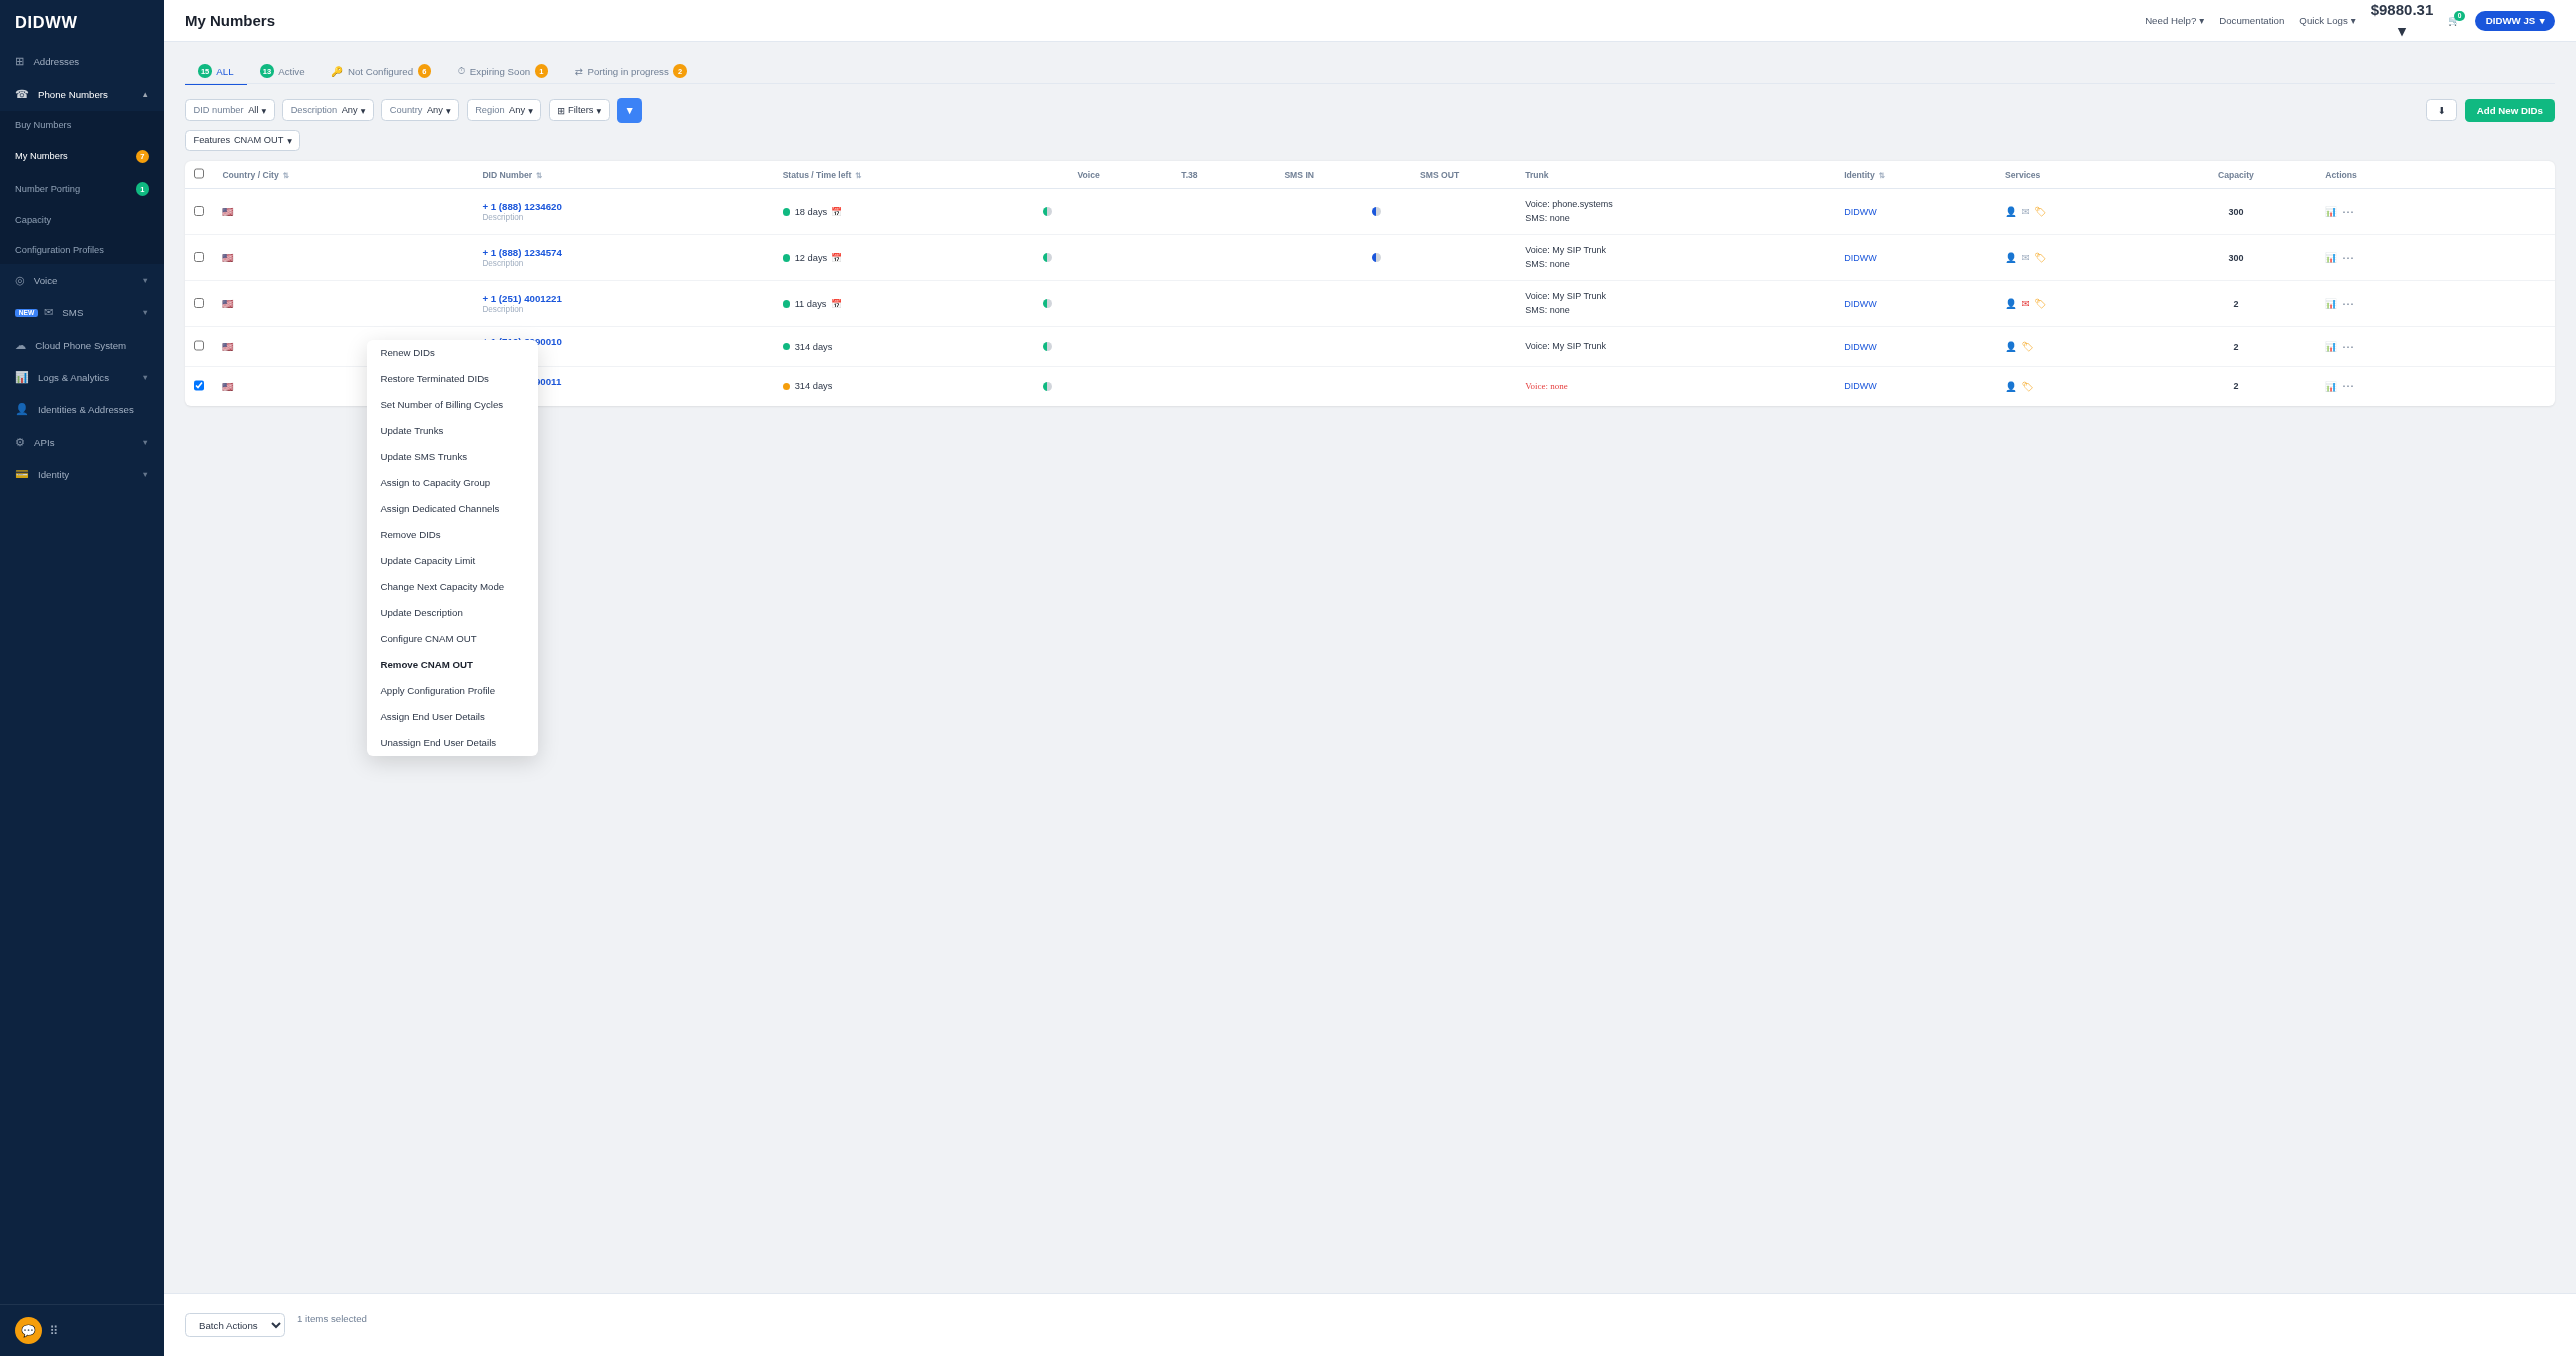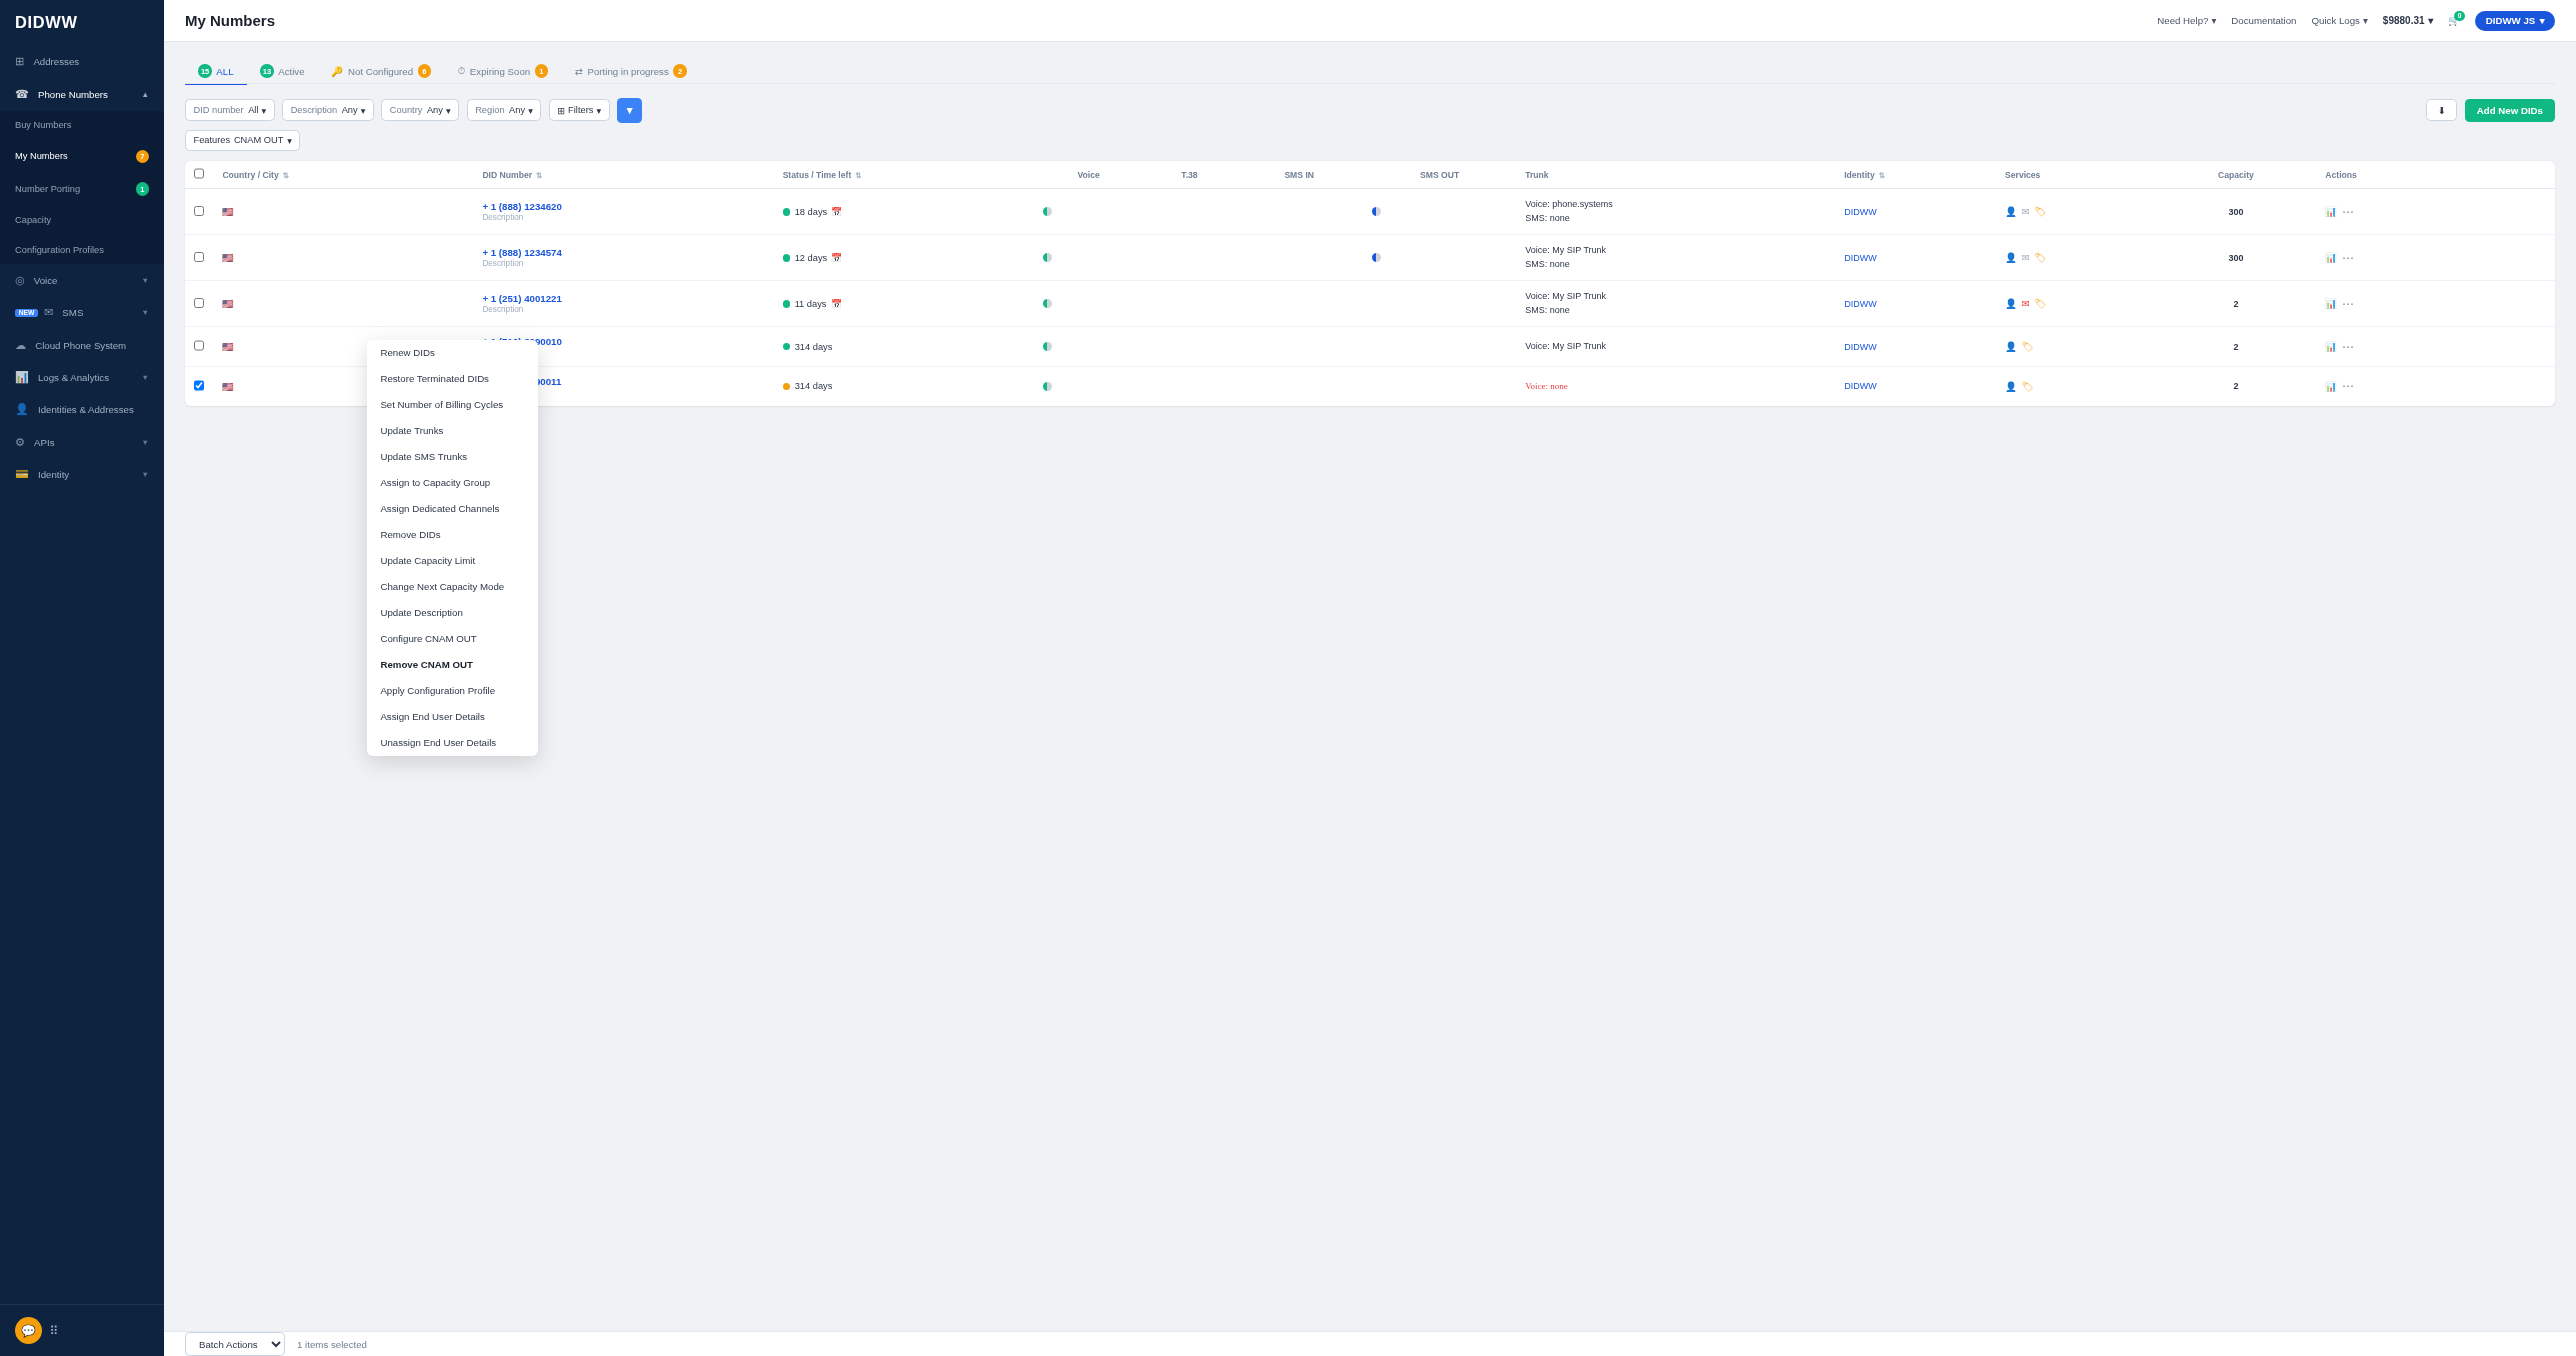--- a/index.html
+++ b/index.html
@@ -102,21 +102,21 @@
       border-bottom: 0.7px solid #e2e8f0;
       box-shadow: 0 0.7px 2.2px rgba(0,0,0,0.06);
     }
     .page-title { font-size: 15px; font-weight: 700; color: #1a202c; }
     .header-right { display: flex; align-items: center; gap: 15px; }
     .header-link {
       color: #4a5568; font-size: 9.7px; cursor: pointer; display: flex; align-items: center; gap: 3px;
     }
     .balance-btn {
       display: flex; align-items: center; gap: 3.7px;
-      color: #2d3748; font-size: 10px; font-weight: 600; cursor: pointer;
+      color: #2d3748; font-size: 15px; font-weight: 600; cursor: pointer; flex-direction: column;
     }
     .cart-icon { position: relative; cursor: pointer; }
     .cart-badge {
       position: absolute; top: -4.5px; right: -4.5px;
       background: #10b981; color: #fff;
       border-radius: 50%; width: 10.4px; height: 10.4px;
       font-size: 6.7px; display: flex; align-items: center; justify-content: center; font-weight: 700;
     }
     .user-btn {
       background: #1a56db;
@@ -298,23 +298,23 @@
       color: #2d3748;
       cursor: pointer;
       white-space: nowrap;
     }
     .dropdown-item.highlighted { background: #fff; font-weight: 600; color: #1a202c; }
 
     
     .bottom-bar {
       background: #fff;
       border-top: 0.7px solid #e2e8f0;
-      padding: 0 21px;
-      display: flex;
-      align-items: center;
+      padding: 19px 21px;
+      display: flex;
+      align-items: flex-start;
       gap: 12px;
     }
     .batch-select {
       border: 0.7px solid #cbd5e0;
       border-radius: 4.5px;
       padding: 4.5px 9px;
       background: #fff;
       font-size: 9.7px;
       color: #2d3748;
       cursor: pointer;

